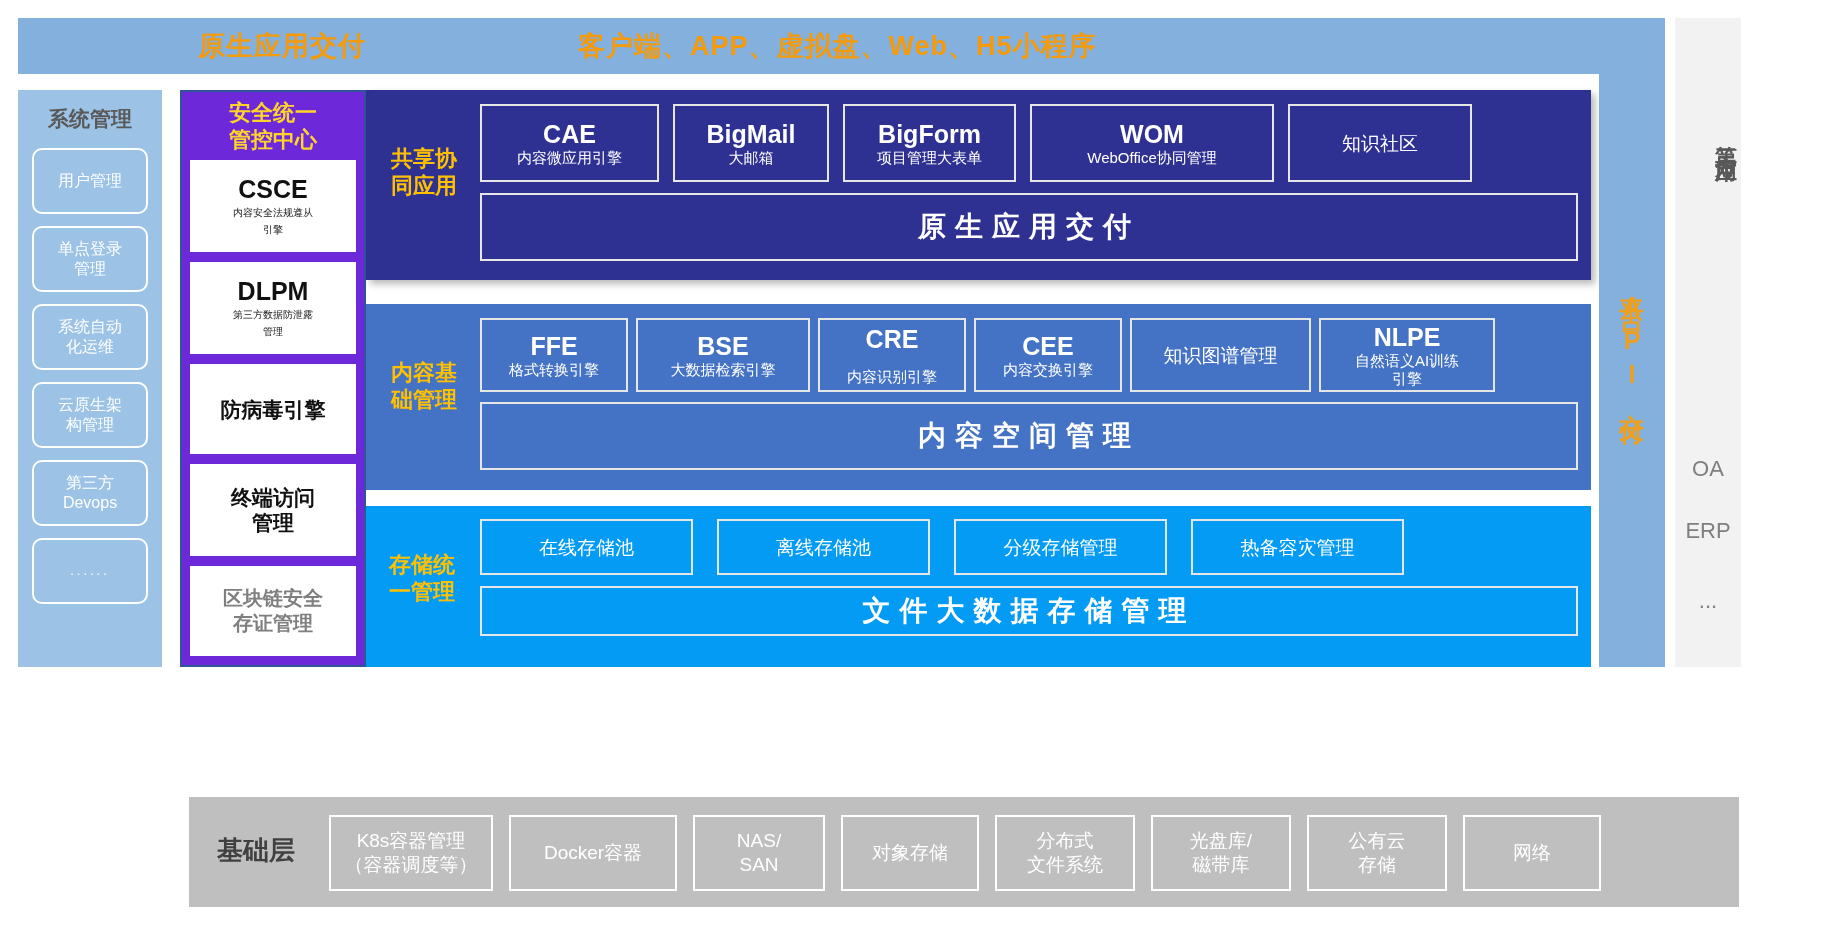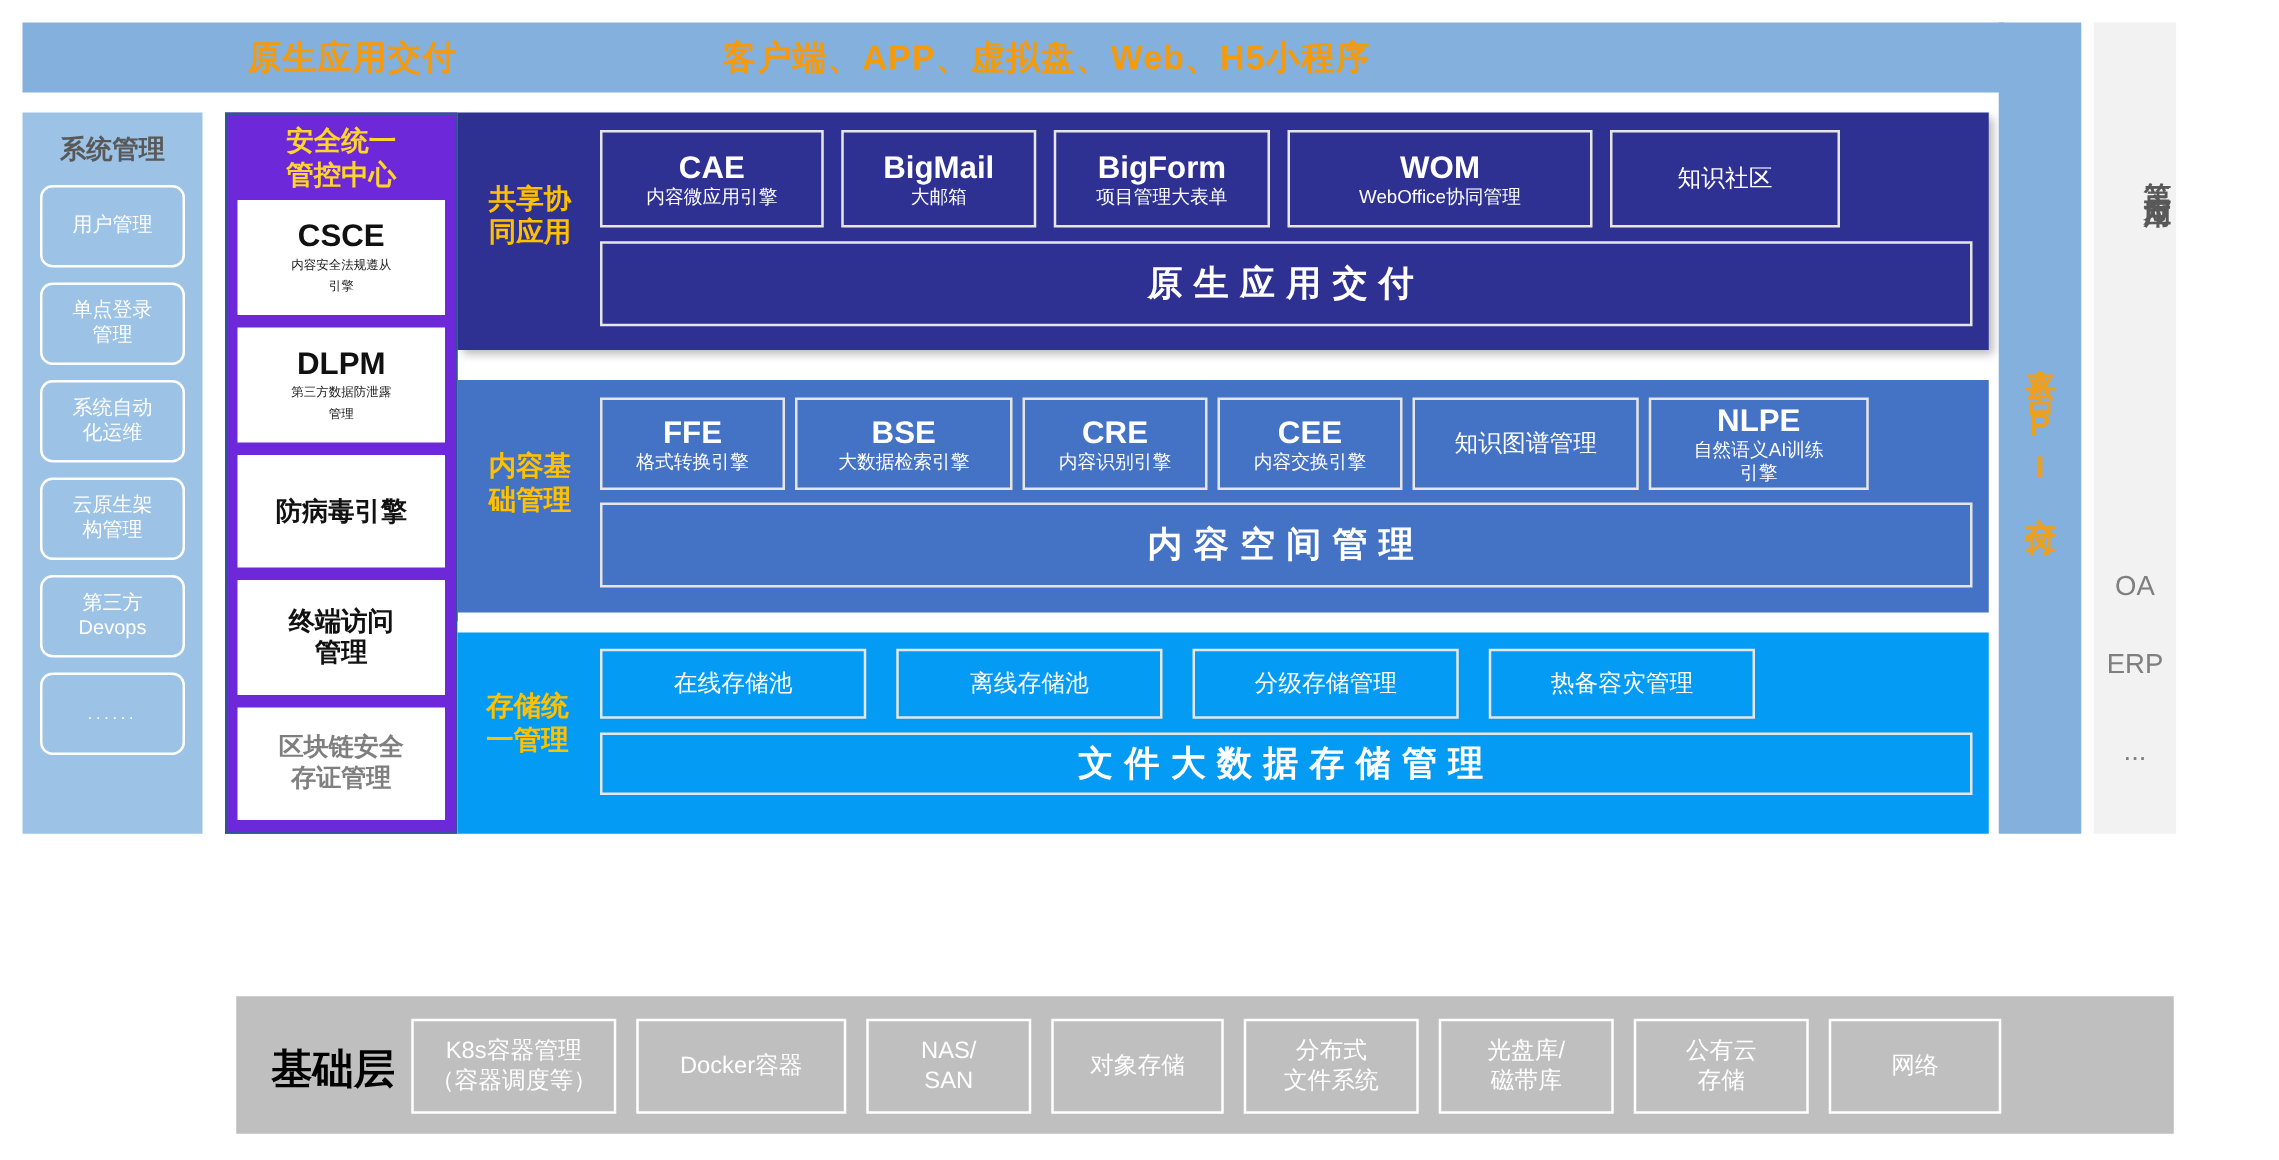--- a/index.html
+++ b/index.html
@@ -123,21 +123,21 @@
     position:absolute;left:0;width:66px;text-align:center;
     color:#7f7f7f;font-size:22px;
   }
 
   
   #infra{
     left:189px;top:797px;width:1550px;height:110px;
     background:#bfbfbf;
   }
   #infra-title{
-    color:#000000;font-weight:bold;font-size:33px;
+    color:#404040;font-weight:bold;font-size:26px;
     position:absolute;left:28px;top:36px;
   }
   .infra-box{
     border:2px solid #ffffff;color:#ffffff;
     font-size:19px;line-height:24px;padding:4px 6px;
   }
 </style>
 </head>
 <body>
 
@@ -211,21 +211,21 @@
   <div class="abs band-label" id="content-label">内容基<br>础管理</div>
   <div class="abs" id="content-chips" style="left:114px;top:14px;width:1100px;height:74px;display:flex;gap:8px;align-items:stretch;">
       <div class="chip ctr col" style="width: 132px;">
         <div class="chip-code">FFE</div>
         <div class="chip-sub">格式转换引擎</div>
       </div>
       <div class="chip ctr col" style="width: 158px;">
         <div class="chip-code">BSE</div>
         <div class="chip-sub">大数据检索引擎</div>
       </div>
-      <div class="chip ctr col" style="width: 132px;">
+      <div class="chip ctr col" style="width: 132px; justify-content: space-between;">
         <div class="chip-code">CRE</div>
         <div class="chip-sub">内容识别引擎</div>
       </div>
       <div class="chip ctr col" style="width: 132px; align-items: center;">
         <div class="chip-code">CEE</div>
         <div class="chip-sub">内容交换引擎</div>
       </div>
       <div class="chip ctr col" style="width: 165px;">
         <div class="chip-plain">知识图谱管理</div>
       </div>

